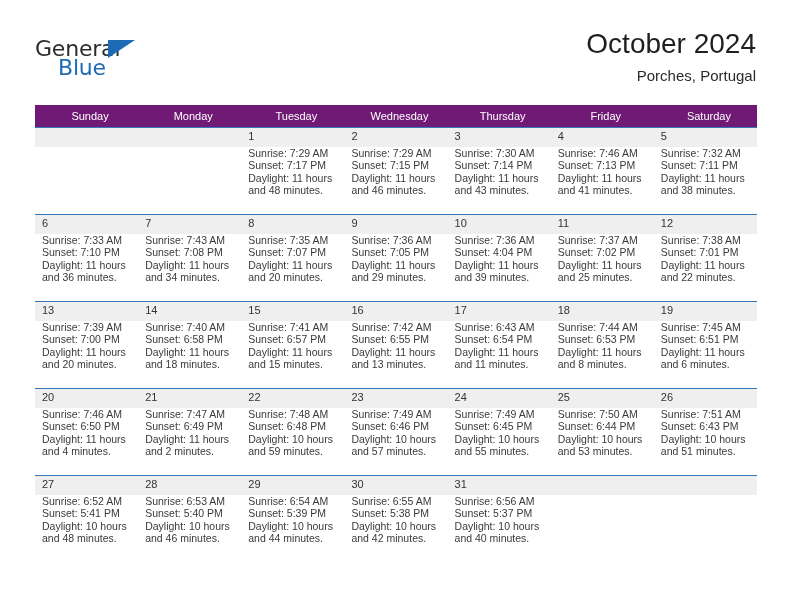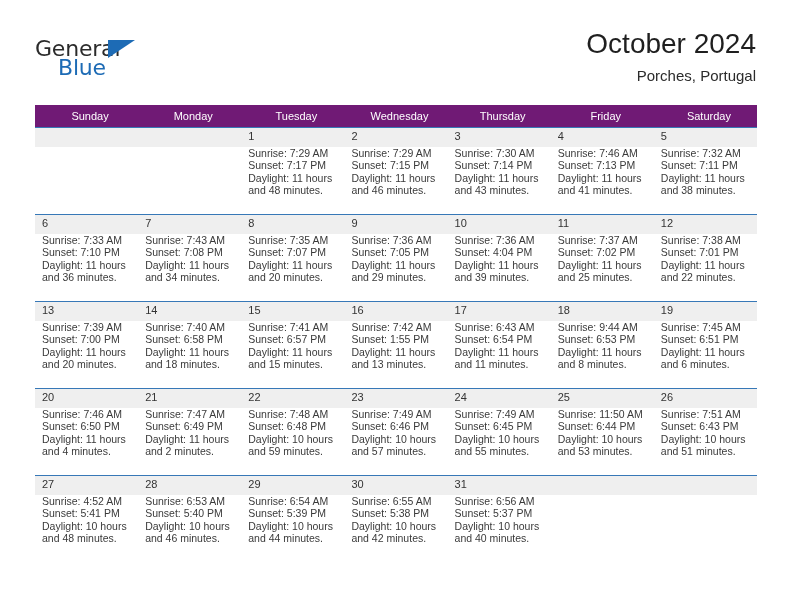--- a/index.html
+++ b/index.html
@@ -348,40 +348,40 @@
                 <div>Sunset: 6:57 PM</div>
                 <div class="daylight-line">Daylight: 11 hours and 15 minutes.</div>
               </div>
             </div>
           </td>
           <td class="">
             <div class="cell-inner">
               <div class="daynum-band">16</div>
               <div class="cell-body">
                 <div>Sunrise: 7:42 AM</div>
-                <div>Sunset: 1:55 PM</div>
+                <div>Sunset: 6:55 PM</div>
                 <div class="daylight-line">Daylight: 11 hours and 13 minutes.</div>
               </div>
             </div>
           </td>
           <td class="">
             <div class="cell-inner">
               <div class="daynum-band">17</div>
               <div class="cell-body">
                 <div>Sunrise: 6:43 AM</div>
                 <div>Sunset: 6:54 PM</div>
                 <div class="daylight-line">Daylight: 11 hours and 11 minutes.</div>
               </div>
             </div>
           </td>
           <td class="">
             <div class="cell-inner">
               <div class="daynum-band">18</div>
               <div class="cell-body">
-                <div>Sunrise: 9:44 AM</div>
+                <div>Sunrise: 7:44 AM</div>
                 <div>Sunset: 6:53 PM</div>
                 <div class="daylight-line">Daylight: 11 hours and 8 minutes.</div>
               </div>
             </div>
           </td>
           <td class="">
             <div class="cell-inner">
               <div class="daynum-band">19</div>
               <div class="cell-body">
                 <div>Sunrise: 7:45 AM</div>
@@ -439,21 +439,21 @@
                 <div>Sunrise: 7:49 AM</div>
                 <div>Sunset: 6:45 PM</div>
                 <div class="daylight-line">Daylight: 10 hours and 55 minutes.</div>
               </div>
             </div>
           </td>
           <td class="">
             <div class="cell-inner">
               <div class="daynum-band">25</div>
               <div class="cell-body">
-                <div>Sunrise: 11:50 AM</div>
+                <div>Sunrise: 7:50 AM</div>
                 <div>Sunset: 6:44 PM</div>
                 <div class="daylight-line">Daylight: 10 hours and 53 minutes.</div>
               </div>
             </div>
           </td>
           <td class="">
             <div class="cell-inner">
               <div class="daynum-band">26</div>
               <div class="cell-body">
                 <div>Sunrise: 7:51 AM</div>
@@ -461,21 +461,21 @@
                 <div class="daylight-line">Daylight: 10 hours and 51 minutes.</div>
               </div>
             </div>
           </td>
         </tr>
         <tr class="week-row">
           <td class="">
             <div class="cell-inner">
               <div class="daynum-band">27</div>
               <div class="cell-body">
-                <div>Sunrise: 4:52 AM</div>
+                <div>Sunrise: 6:52 AM</div>
                 <div>Sunset: 5:41 PM</div>
                 <div class="daylight-line">Daylight: 10 hours and 48 minutes.</div>
               </div>
             </div>
           </td>
           <td class="">
             <div class="cell-inner">
               <div class="daynum-band">28</div>
               <div class="cell-body">
                 <div>Sunrise: 6:53 AM</div>

